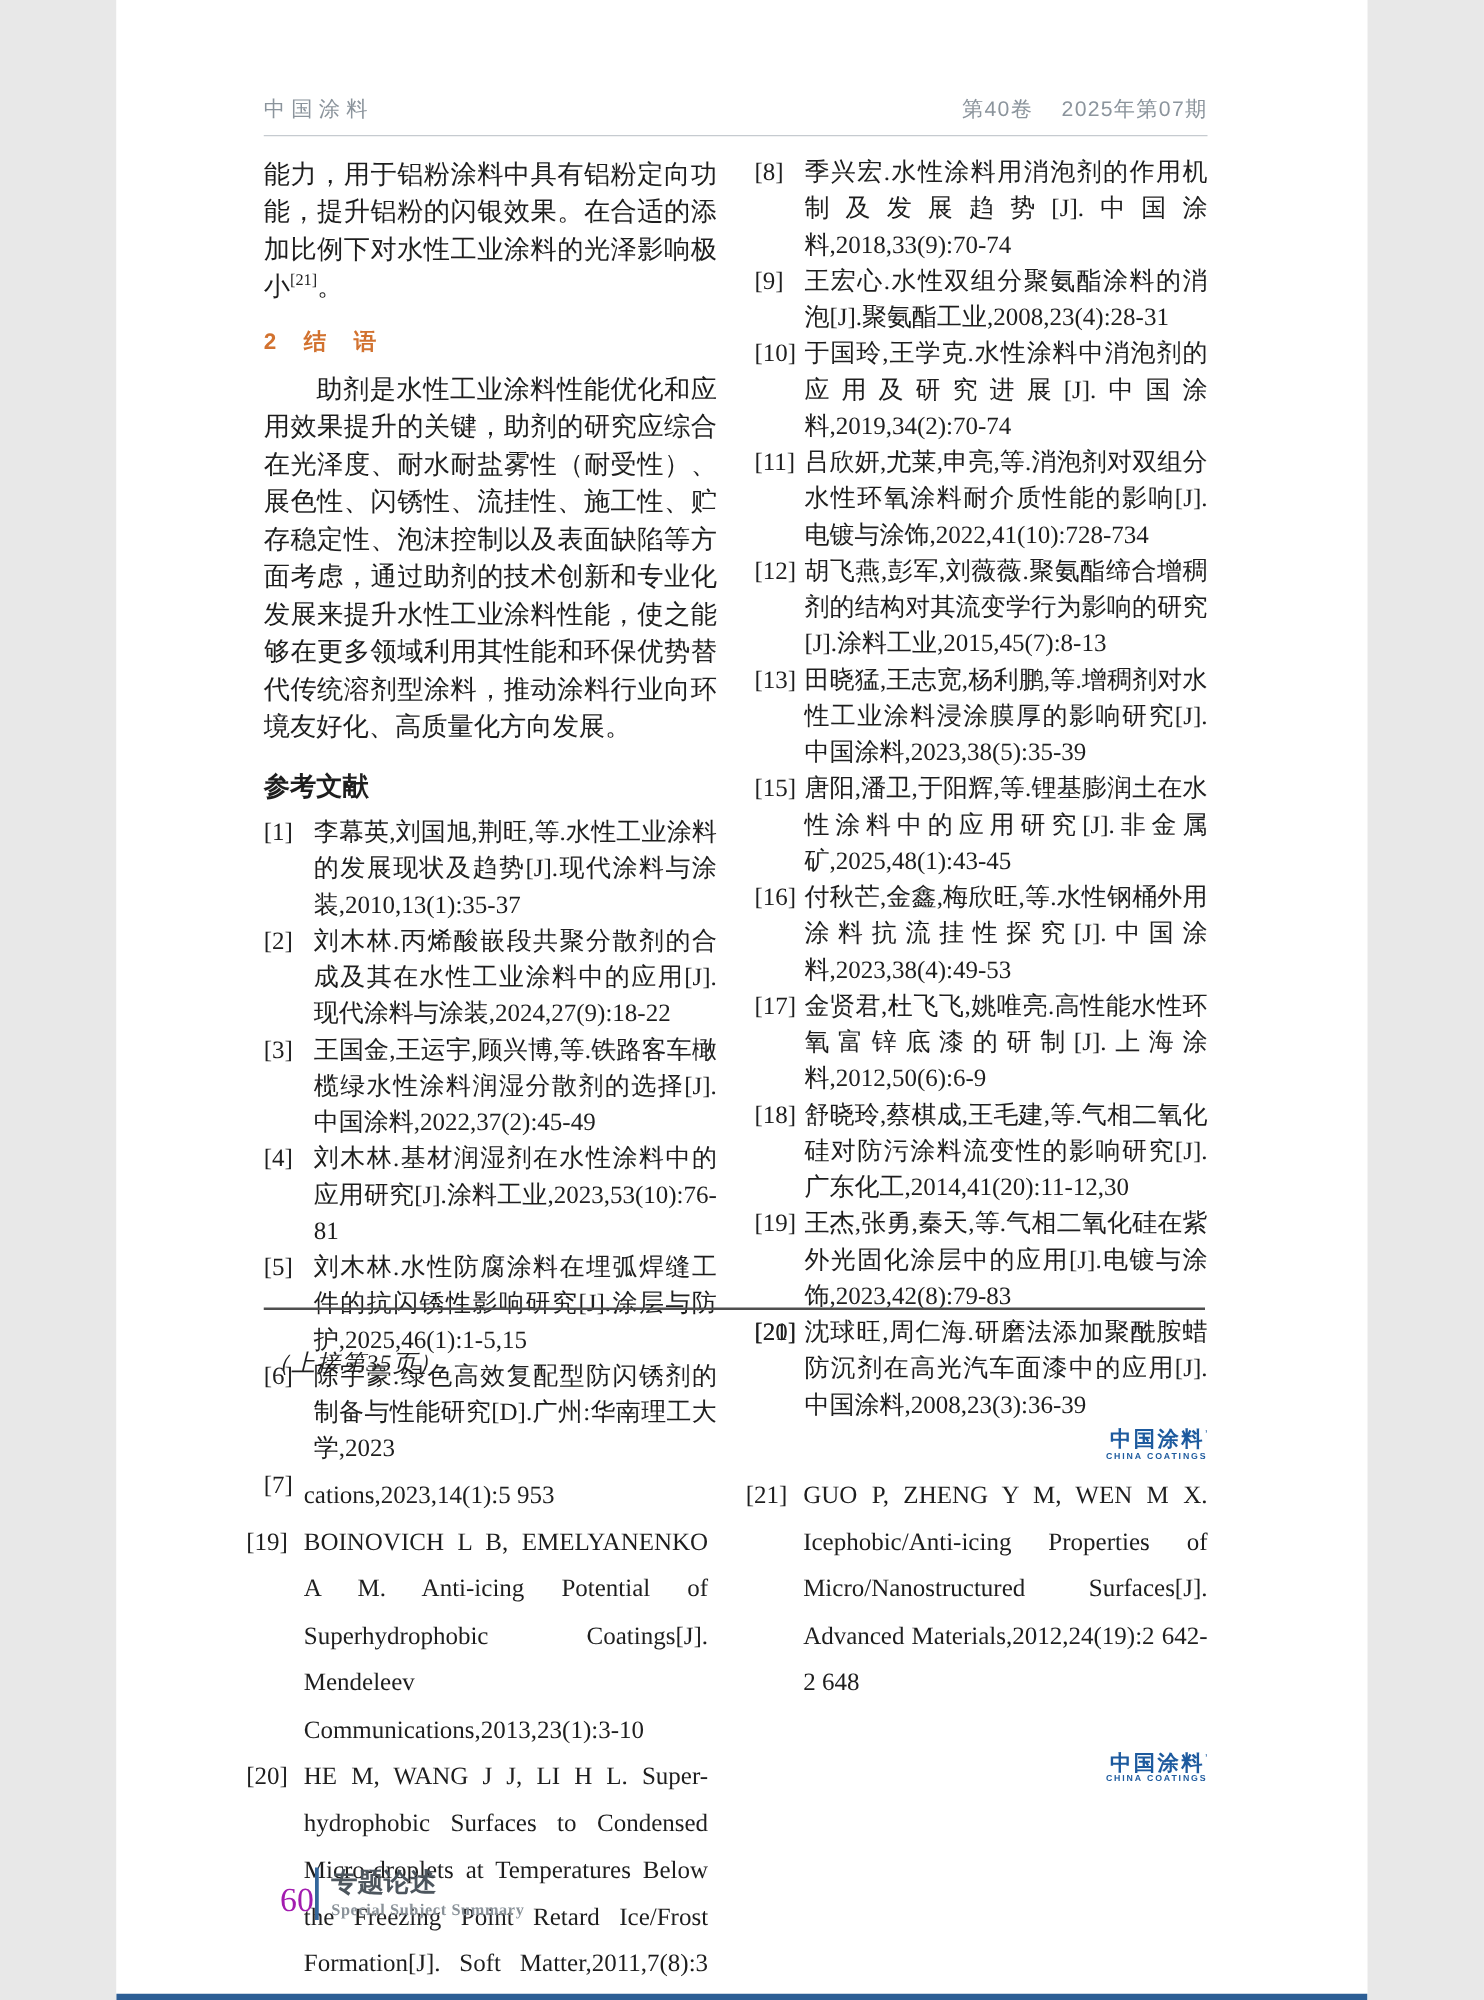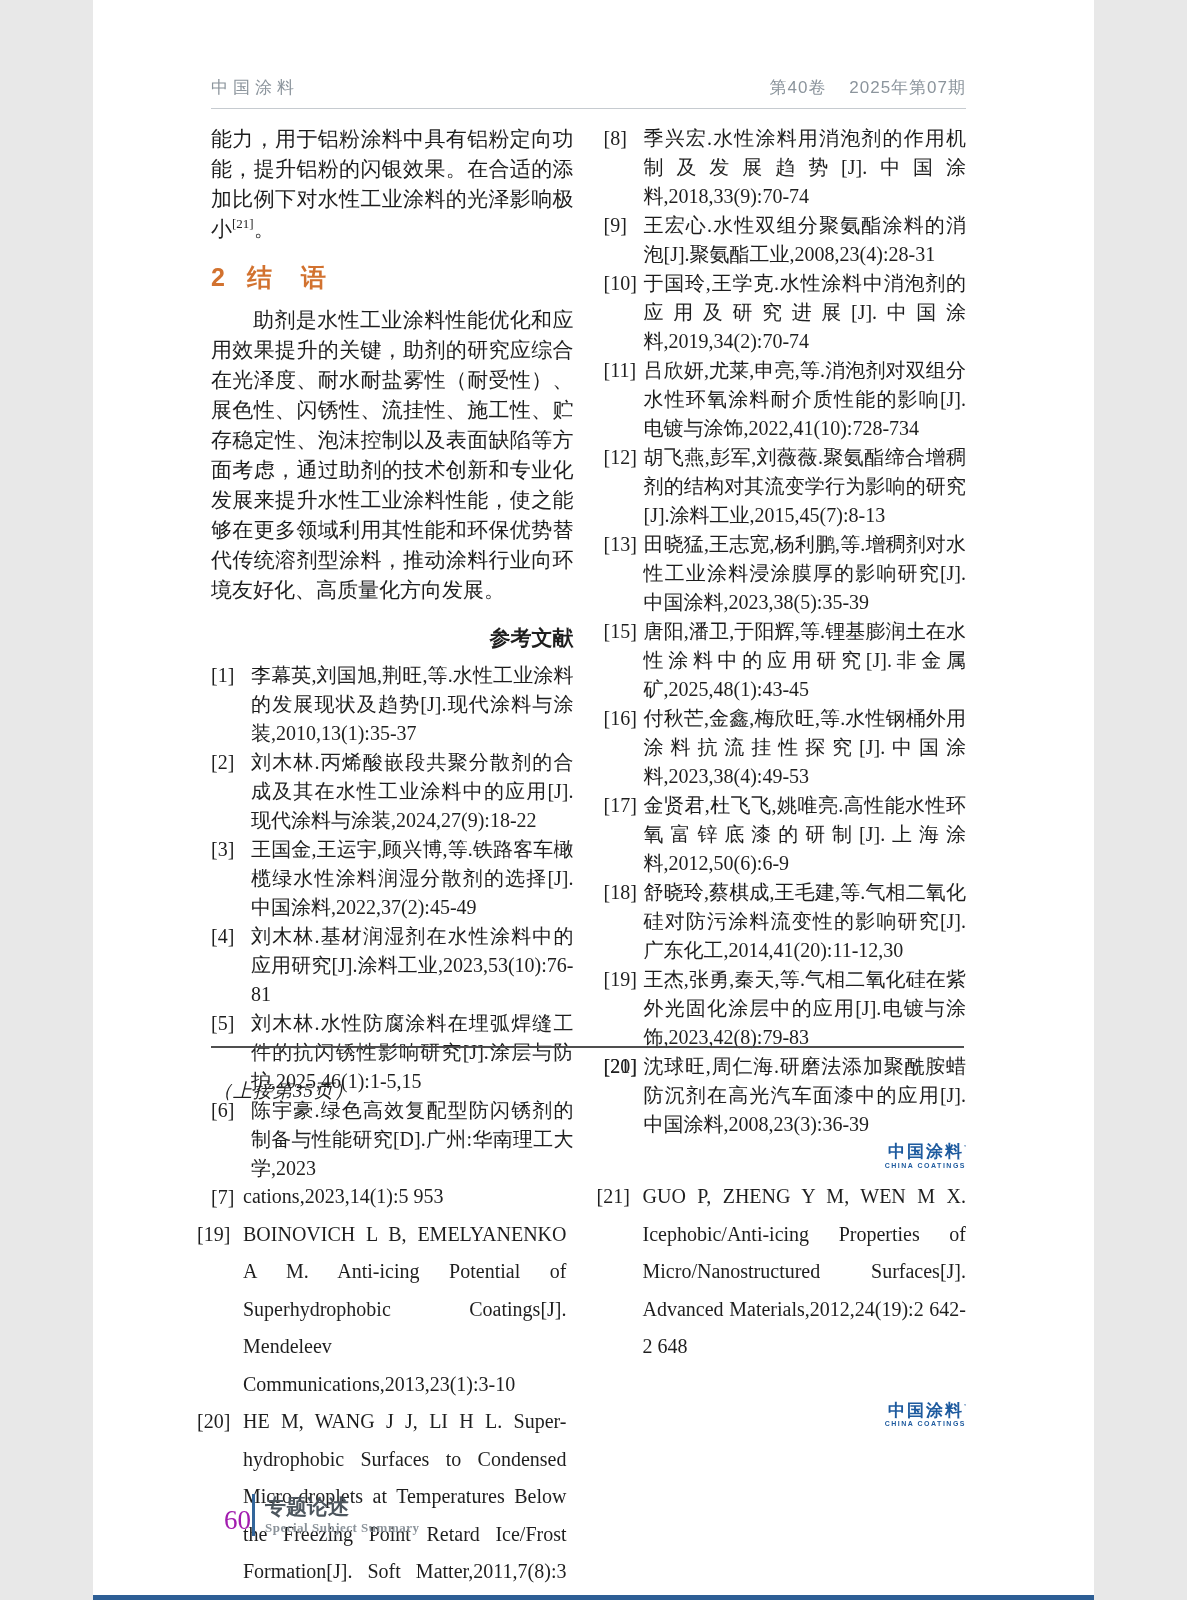--- a/index.html
+++ b/index.html
@@ -34,28 +34,28 @@
   .para {
     font-size: 21px; line-height: 30px;
     text-align: justify;
   }
   .para.indent { text-indent: 2em; }
   .sup-ref { font-size: 13px; vertical-align: super; line-height: 0; }
   .section-heading {
     margin: 17px 0 11px;
     font-family: "Liberation Sans", sans-serif;
     font-weight: bold;
-    font-size: 25px;
+    font-size: 18px;
     color: #d2722f;
     letter-spacing: 2px;
   }
   .section-heading .num { margin-right: 22px; letter-spacing: 0; }
   .refs-heading {
     margin: 19px 0 9px;
-    text-align: right;
+    text-align: left;
     font-family: Liberation Mono, monospace;
     font-weight: bold;
     font-size: 21px;
     color: #1e1e1e;
   }
   .ref-list { list-style: none; }
   .ref {
     position: relative;
     padding-left: 40px;
     font-size: 20px; line-height: 29px;

